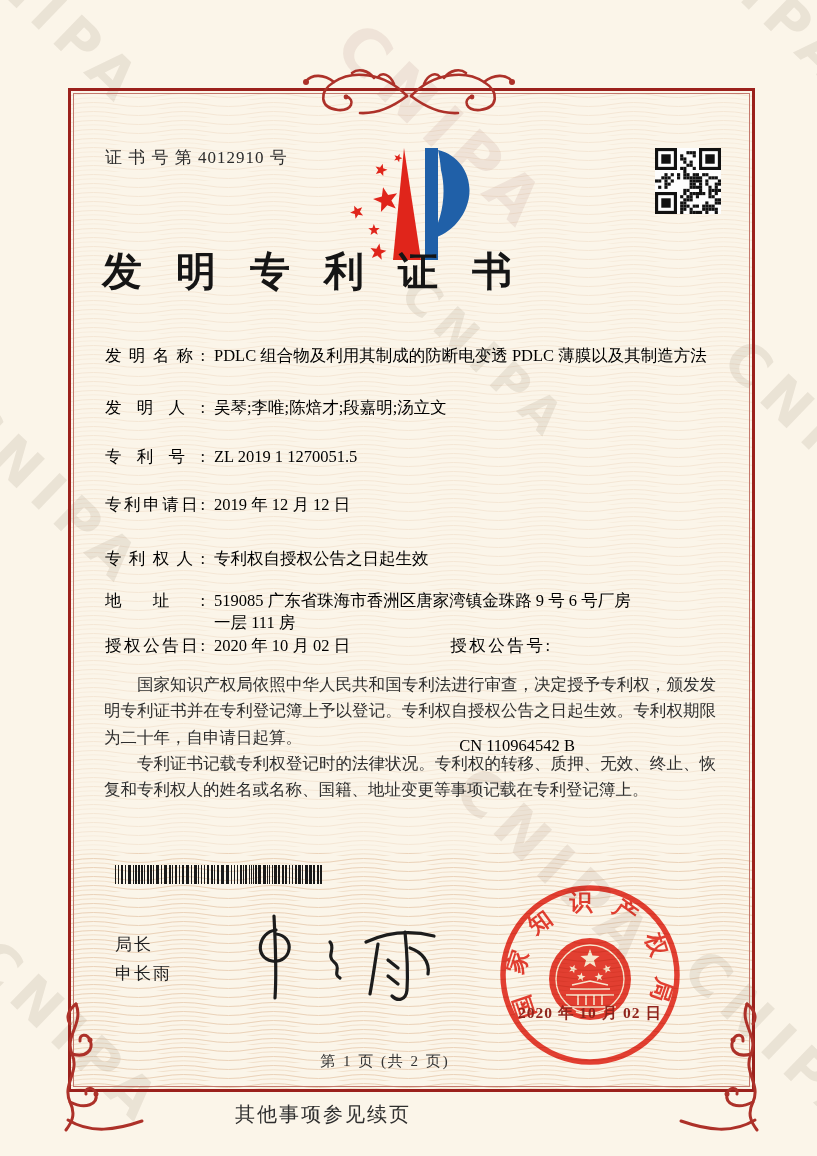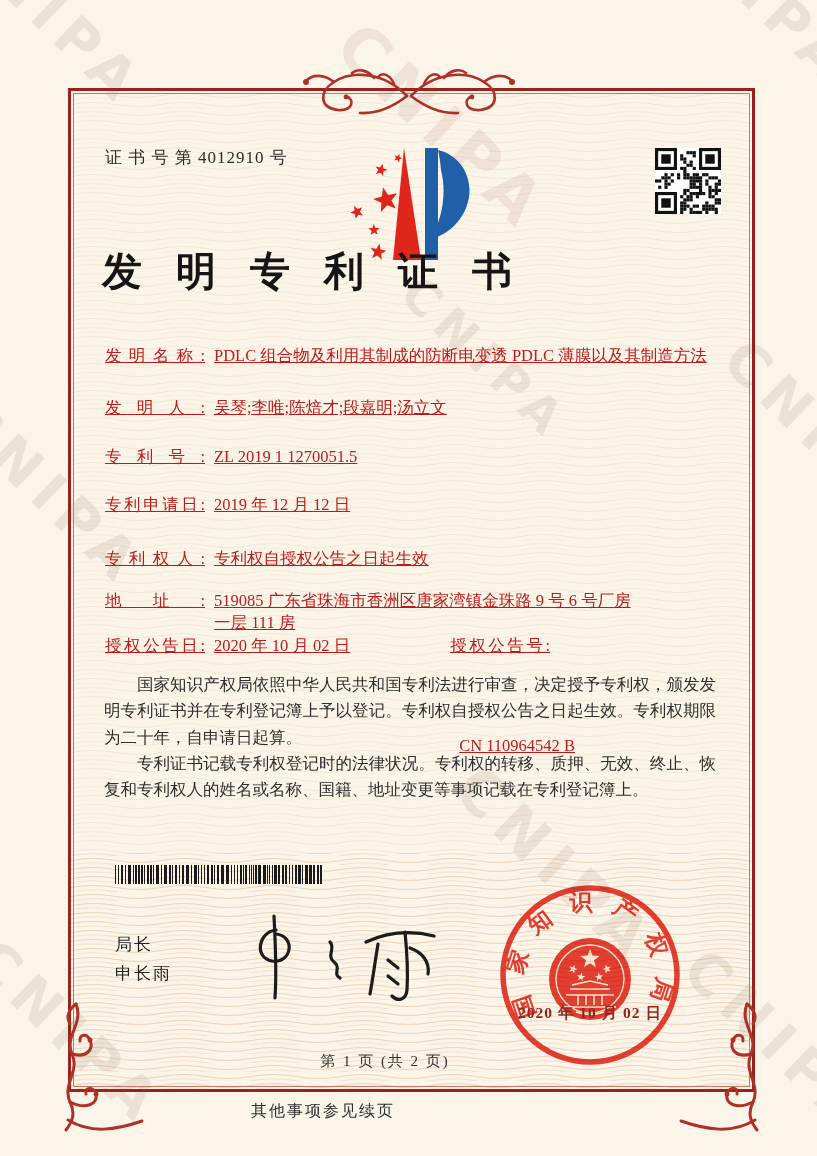--- a/index.html
+++ b/index.html
@@ -14,37 +14,37 @@
   .frame{position:absolute;left:68px;top:88px;width:687px;height:1004px;
          border:3px solid #9b211c;box-sizing:border-box;}
   .frame-inner{position:absolute;left:2px;top:2px;right:2px;bottom:2px;
                border:1px solid #c4786c;}
   
   .cert-no{position:absolute;left:105px;top:146px;font-size:17px;letter-spacing:1px;color:#2b2b2b;}
   .title{position:absolute;left:68px;top:244px;width:759px;text-align:left;
          font-size:40px;font-weight:bold;letter-spacing:34px;text-indent:34px;color:#151515;}
   
   .row{position:absolute;left:105px;width:615px;font-size:16.5px;line-height:22px;
-       display:flex;align-items:flex-start;color:#b91c1c;text-decoration:underline;}
+       display:flex;align-items:flex-start;color:#000000;}
   .lbl{display:inline-block;width:100px;flex:0 0 100px;text-align:justify;
        text-align-last:justify;-moz-text-align-last:justify;}
   .val{margin-left:9px;}
   .addr-val{margin-left:9px;width:500px;}
   .pair2{margin-left:100px;display:flex;flex-direction:column;}
   
   .paras{position:absolute;left:104px;top:672px;width:612px;font-size:16.5px;
          line-height:26.3px;text-align:justify;color:#2e2e2e;}
   .paras p{margin:0;text-indent:2em;}
   
   .signer{position:absolute;left:115px;font-size:17px;color:#222;letter-spacing:2px;}
   
   .pageinfo{position:absolute;left:84px;top:1052px;width:602px;text-align:center;
             font-size:15px;letter-spacing:2px;color:#333;}
   .footnote{position:absolute;left:0;top:1101px;width:646px;text-align:center;
-            font-size:16px;letter-spacing:2px;color:#2e2e2e;}
+            font-size:20px;letter-spacing:2px;color:#2e2e2e;}
   .seal-wrap{position:absolute;left:495px;top:880px;width:190px;height:190px;
              mix-blend-mode:multiply;opacity:.95;}
   svg text{font-family:"Liberation Serif","DejaVu Serif",serif;}
 </style>
 </head>
 <body>
 
 <div class="page">
 
   <svg class="abs" style="left:71px;top:91px;" width="681" height="998">

